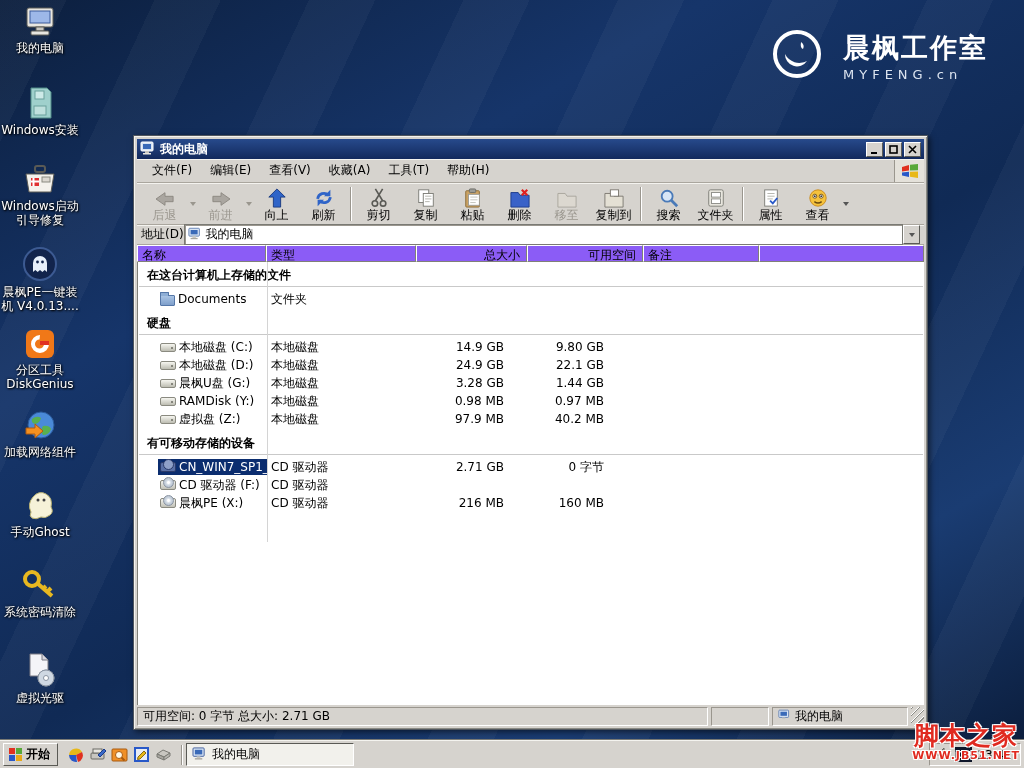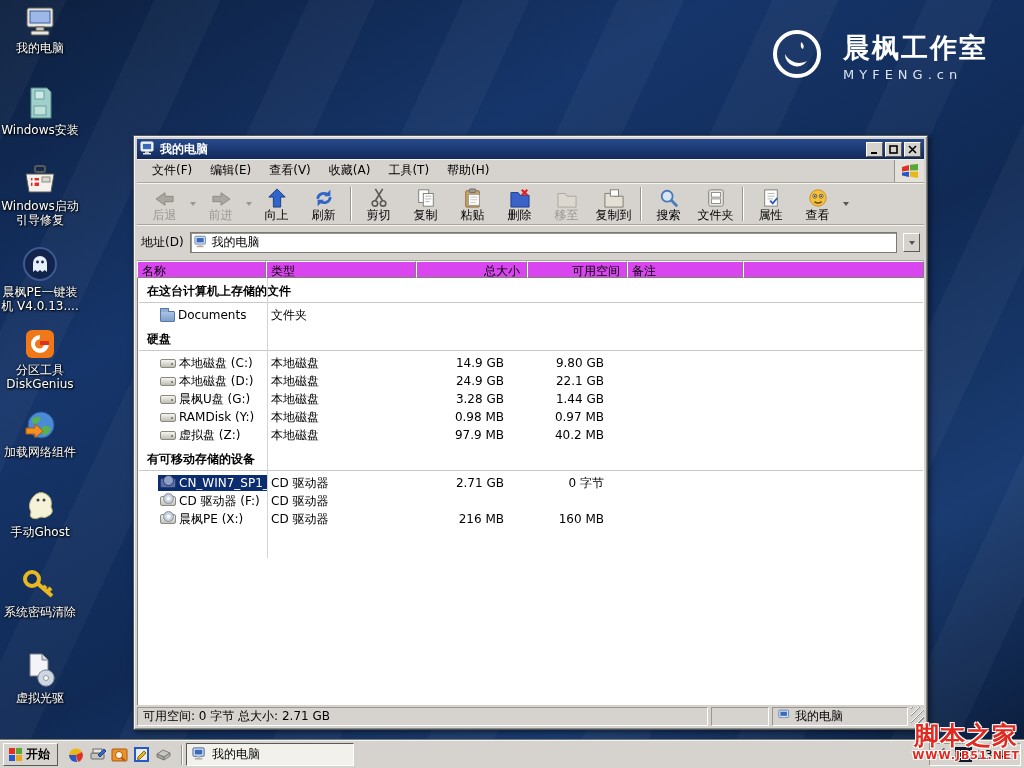--- a/index.html
+++ b/index.html
@@ -52,35 +52,35 @@
     justify-content:flex-start; padding-top:2px; border:1px solid transparent; }
   .tbtn .tico { height:21px; display:flex; align-items:flex-end; }
   .tbtn .tlbl { font-size:12px; line-height:13px; margin-top:1px; color:#000; white-space:nowrap; }
   .tbtn.dis .tlbl { color:#9a968e; }
   .tdd { width:9px; height:38px; display:flex; align-items:center; justify-content:center; }
   .caret { width:0; height:0; border-left:3px solid transparent; border-right:3px solid transparent;
     border-top:4px solid #555; }
   .tbtn.dis + .tdd .caret, .tdd.dis .caret { border-top-color:#9a968e; }
   .tsep { width:2px; height:34px; margin:0 3px; border-left:1px solid #9a968e; border-right:1px solid #fff; }
 
-  .addrbar { height:36px; display:flex; align-items:center; padding:2px 4px; gap:6px;
+  .addrbar { height:20px; display:flex; align-items:center; padding:2px 4px; gap:0;
     border-bottom:1px solid #aaa69e; box-shadow:inset 0 1px 0 #f4f3ef; flex:0 0 auto; }
   .addrcombo { flex:1; height:21px; background:#fff; border:1px solid #7a7a74;
     box-shadow:inset 1px 1px 0 #9a968e; display:flex; align-items:center; padding-left:3px; }
   .addrcombo .avalue { margin-left:4px; flex:1; }
   .addrdrop { width:17px; height:19px; background:#d6d3ce; border:1px solid #fff;
     border-right-color:#5a5a55; border-bottom-color:#5a5a55;
     display:flex; align-items:center; justify-content:center; }
 
   
-  .cols { height:17px; display:flex; background:#d946ef; flex:0 0 auto; }
+  .cols { height:17px; display:flex; background:#8b5cf6; flex:0 0 auto; }
   .colh { border:1px solid #fff; border-right-color:#808078; border-bottom-color:#808078;
     padding:1px 6px 0 4px; font-size:12px; overflow:hidden; white-space:nowrap; }
   .colh.r { text-align:right; }
-  .c-name{width:129px;} .c-type{width:150px;} .c-size{width:111px;} .c-free{width:100px;}
+  .c-name{width:129px;} .c-type{width:150px;} .c-size{width:111px;} .c-free{width:116px;}
   .c-note{width:116px;} .c-rest{flex:1;}
 
   
   .list { flex:1; background:#fff; position:relative; overflow:hidden;
     border-left:1px solid #808078; padding-top:2px; }
   .vline { position:absolute; left:129px; top:0; width:1px; height:280px; background:#d4d4d4; }
   .group { font-weight:bold; padding:3px 0 2px 8px; border-bottom:1px solid #c9c9c9;
     margin:0 1px 3px 1px; }
   .group.later { margin-top:4px; }
   .lrow { height:18px; display:flex; align-items:center; }

